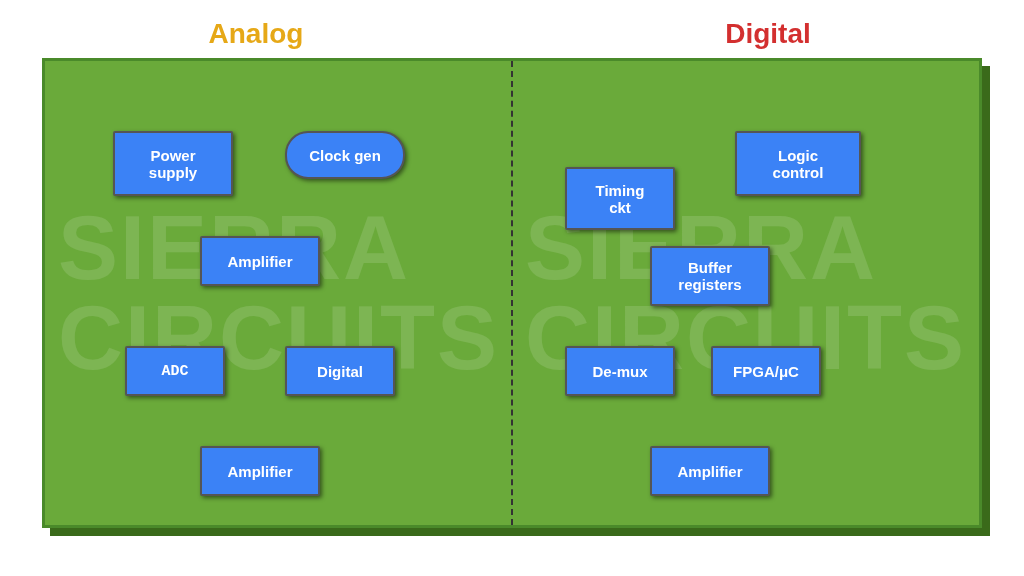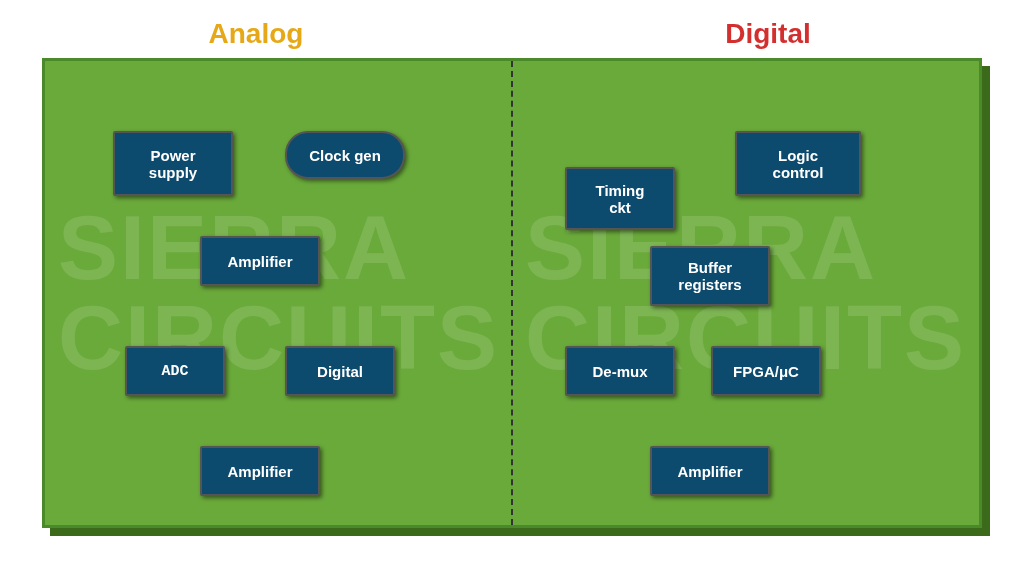--- a/index.html
+++ b/index.html
@@ -98,21 +98,21 @@
       top: 0;
       bottom: 0;
       width: 2px;
       border-left: 2px dashed #333;
       transform: translateX(-50%);
     }
 
     
     .component-box {
       position: absolute;
-      background: #0c4a6e;
+      background: #3b82f6;
       border: 2px solid #555;
       color: #ffffff;
       font-size: 15px;
       font-weight: 600;
       text-align: center;
       display: flex;
       align-items: center;
       justify-content: center;
       padding: 22px 8px;
       border-radius: 2px;

